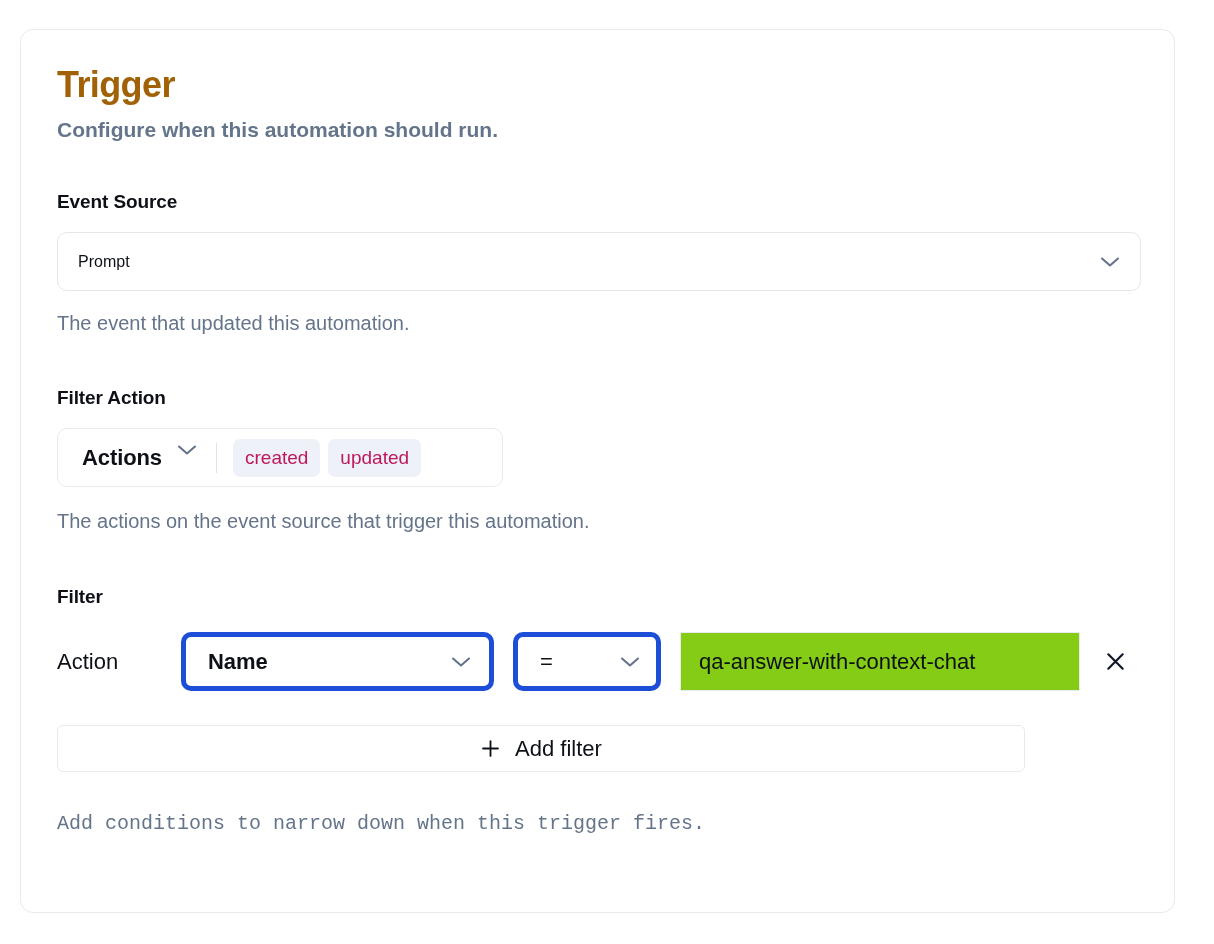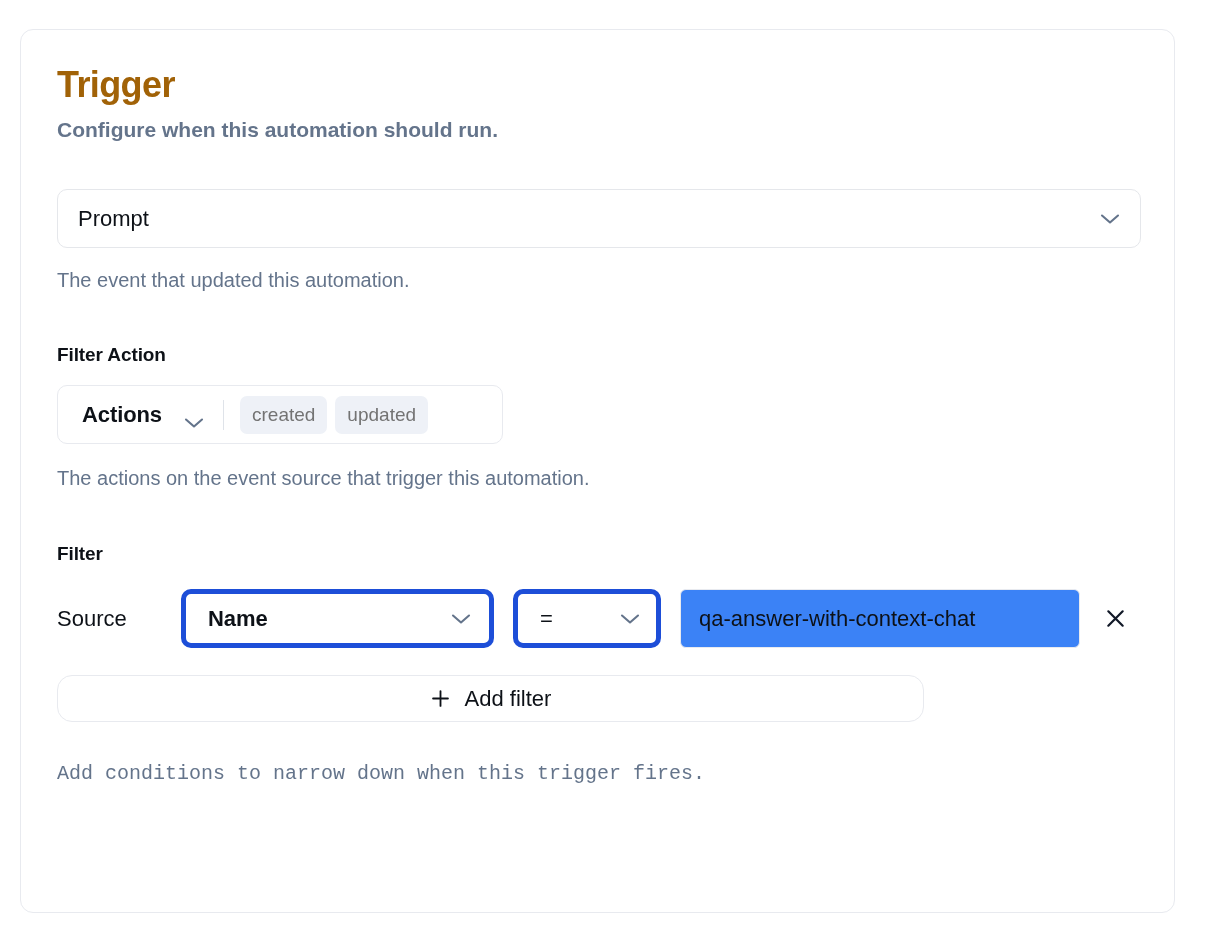--- a/index.html
+++ b/index.html
@@ -80,21 +80,21 @@
     height: 59px;
     border: 1px solid #e5e7eb;
     border-radius: 10px;
     background: #ffffff;
     display: flex;
     align-items: center;
     padding: 0 20px;
     cursor: pointer;
   }
   .select-value {
-    font-size: 22px;
+    font-size: 16px;
     line-height: 28px;
     color: #0d1117;
     font-weight: 400;
   }
   .chev {
     display: block;
     width: 20px;
     height: 12px;
     color: #64748b;
   }
@@ -119,22 +119,22 @@
     border-radius: 10px;
     background: #ffffff;
     display: flex;
     align-items: center;
     padding: 0 18px 0 24px;
     gap: 0;
     cursor: pointer;
   }
   .ms-trigger {
     display: flex;
-    align-items: flex-end;
-    gap: 22px;
+    align-items: flex-start;
+    gap: 15px;
     flex: 0 0 auto;
   }
   .ms-label {
     font-size: 22px;
     line-height: 28px;
     font-weight: 700;
     color: #0d1117;
     letter-spacing: -0.1px;
   }
   .ms-divider {
@@ -148,21 +148,21 @@
     display: flex;
     align-items: center;
     gap: 8px;
   }
   .chip {
     background: #eef1f7;
     border-radius: 7px;
     padding: 7px 12px;
     font-size: 19px;
     line-height: 24px;
-    color: #737373;
+    color: #be185d;
     font-weight: 400;
     white-space: nowrap;
   }
 
   .help-action { margin-top: 21px; }
 
   
   .filter-row {
     margin-top: 20px;
     display: flex;
@@ -197,22 +197,22 @@
   }
   .fs-field { width: 313px; justify-content: space-between; }
   .fs-op    { width: 148px; justify-content: space-between; padding-right: 16px; }
   .fs-op .fs-value { font-weight: 400; }
 
   .filter-value {
     margin-left: 19px;
     width: 400px;
     height: 59px;
     border: 1px solid #e8eaef;
-    border-radius: 6px;
-    background: #3b82f6;
+    border-radius: 0;
+    background: #84cc16;
     display: flex;
     align-items: center;
     padding: 0 18px;
     flex: 0 0 auto;
   }
   .filter-value input {
     border: none;
     outline: none;
     width: 100%;
     font-family: "Liberation Sans", sans-serif;
@@ -232,25 +232,25 @@
     background: none;
     border: none;
     cursor: pointer;
     color: #111827;
     flex: 0 0 auto;
   }
   .remove-btn svg { display: block; width: 23px; height: 23px; }
 
   
   .add-filter {
-    margin-top: 25px;
-    width: 867px;
+    margin-top: 32px;
+    width: 968px;
     height: 47px;
     border: 1px solid #e8eaef;
-    border-radius: 15px;
+    border-radius: 6px;
     background: #ffffff;
     display: flex;
     align-items: center;
     justify-content: center;
     gap: 14px;
     cursor: pointer;
     font-family: "Liberation Sans", sans-serif;
   }
   .add-filter .plus { display: block; width: 21px; height: 21px; color: #0d1117; }
   .add-filter .plus svg { display: block; width: 100%; height: 100%; }
@@ -268,20 +268,21 @@
 
 <div class="page">
 
   <section class="card">
 
     <h1 class="card-title">Trigger</h1>
 
     <p class="card-subtitle">Configure when this automation should run.</p>
 
     <div class="group-event-source">
+      <div class="field-label">Event Source</div>
 
       <div class="select-box">
         <span class="select-value">Prompt</span>
         <span class="chev-wrap">
           <span class="chev">
             <svg viewBox="0 0 20 12" fill="none" xmlns="http://www.w3.org/2000/svg">
               <path d="M2 2.5L10 9.5L18 2.5" stroke="currentColor" stroke-width="2.1" stroke-linecap="round" stroke-linejoin="round"></path>
             </svg>
           </span>
         </span>
@@ -311,21 +312,21 @@
         </span>
       </div>
 
       <div class="field-help help-action">The actions on the event source that trigger this automation.</div>
     </div>
 
     <div class="group-filter">
       <div class="field-label">Filter</div>
 
       <div class="filter-row">
-        <span class="where-label">Source</span>
+        <span class="where-label">Action</span>
 
         <div class="filter-select fs-field">
           <span class="fs-value">Name</span>
           <span class="chev">
             <svg viewBox="0 0 20 12" fill="none" xmlns="http://www.w3.org/2000/svg">
               <path d="M2 2.5L10 9.5L18 2.5" stroke="currentColor" stroke-width="2.1" stroke-linecap="round" stroke-linejoin="round"></path>
             </svg>
           </span>
         </div>
 

